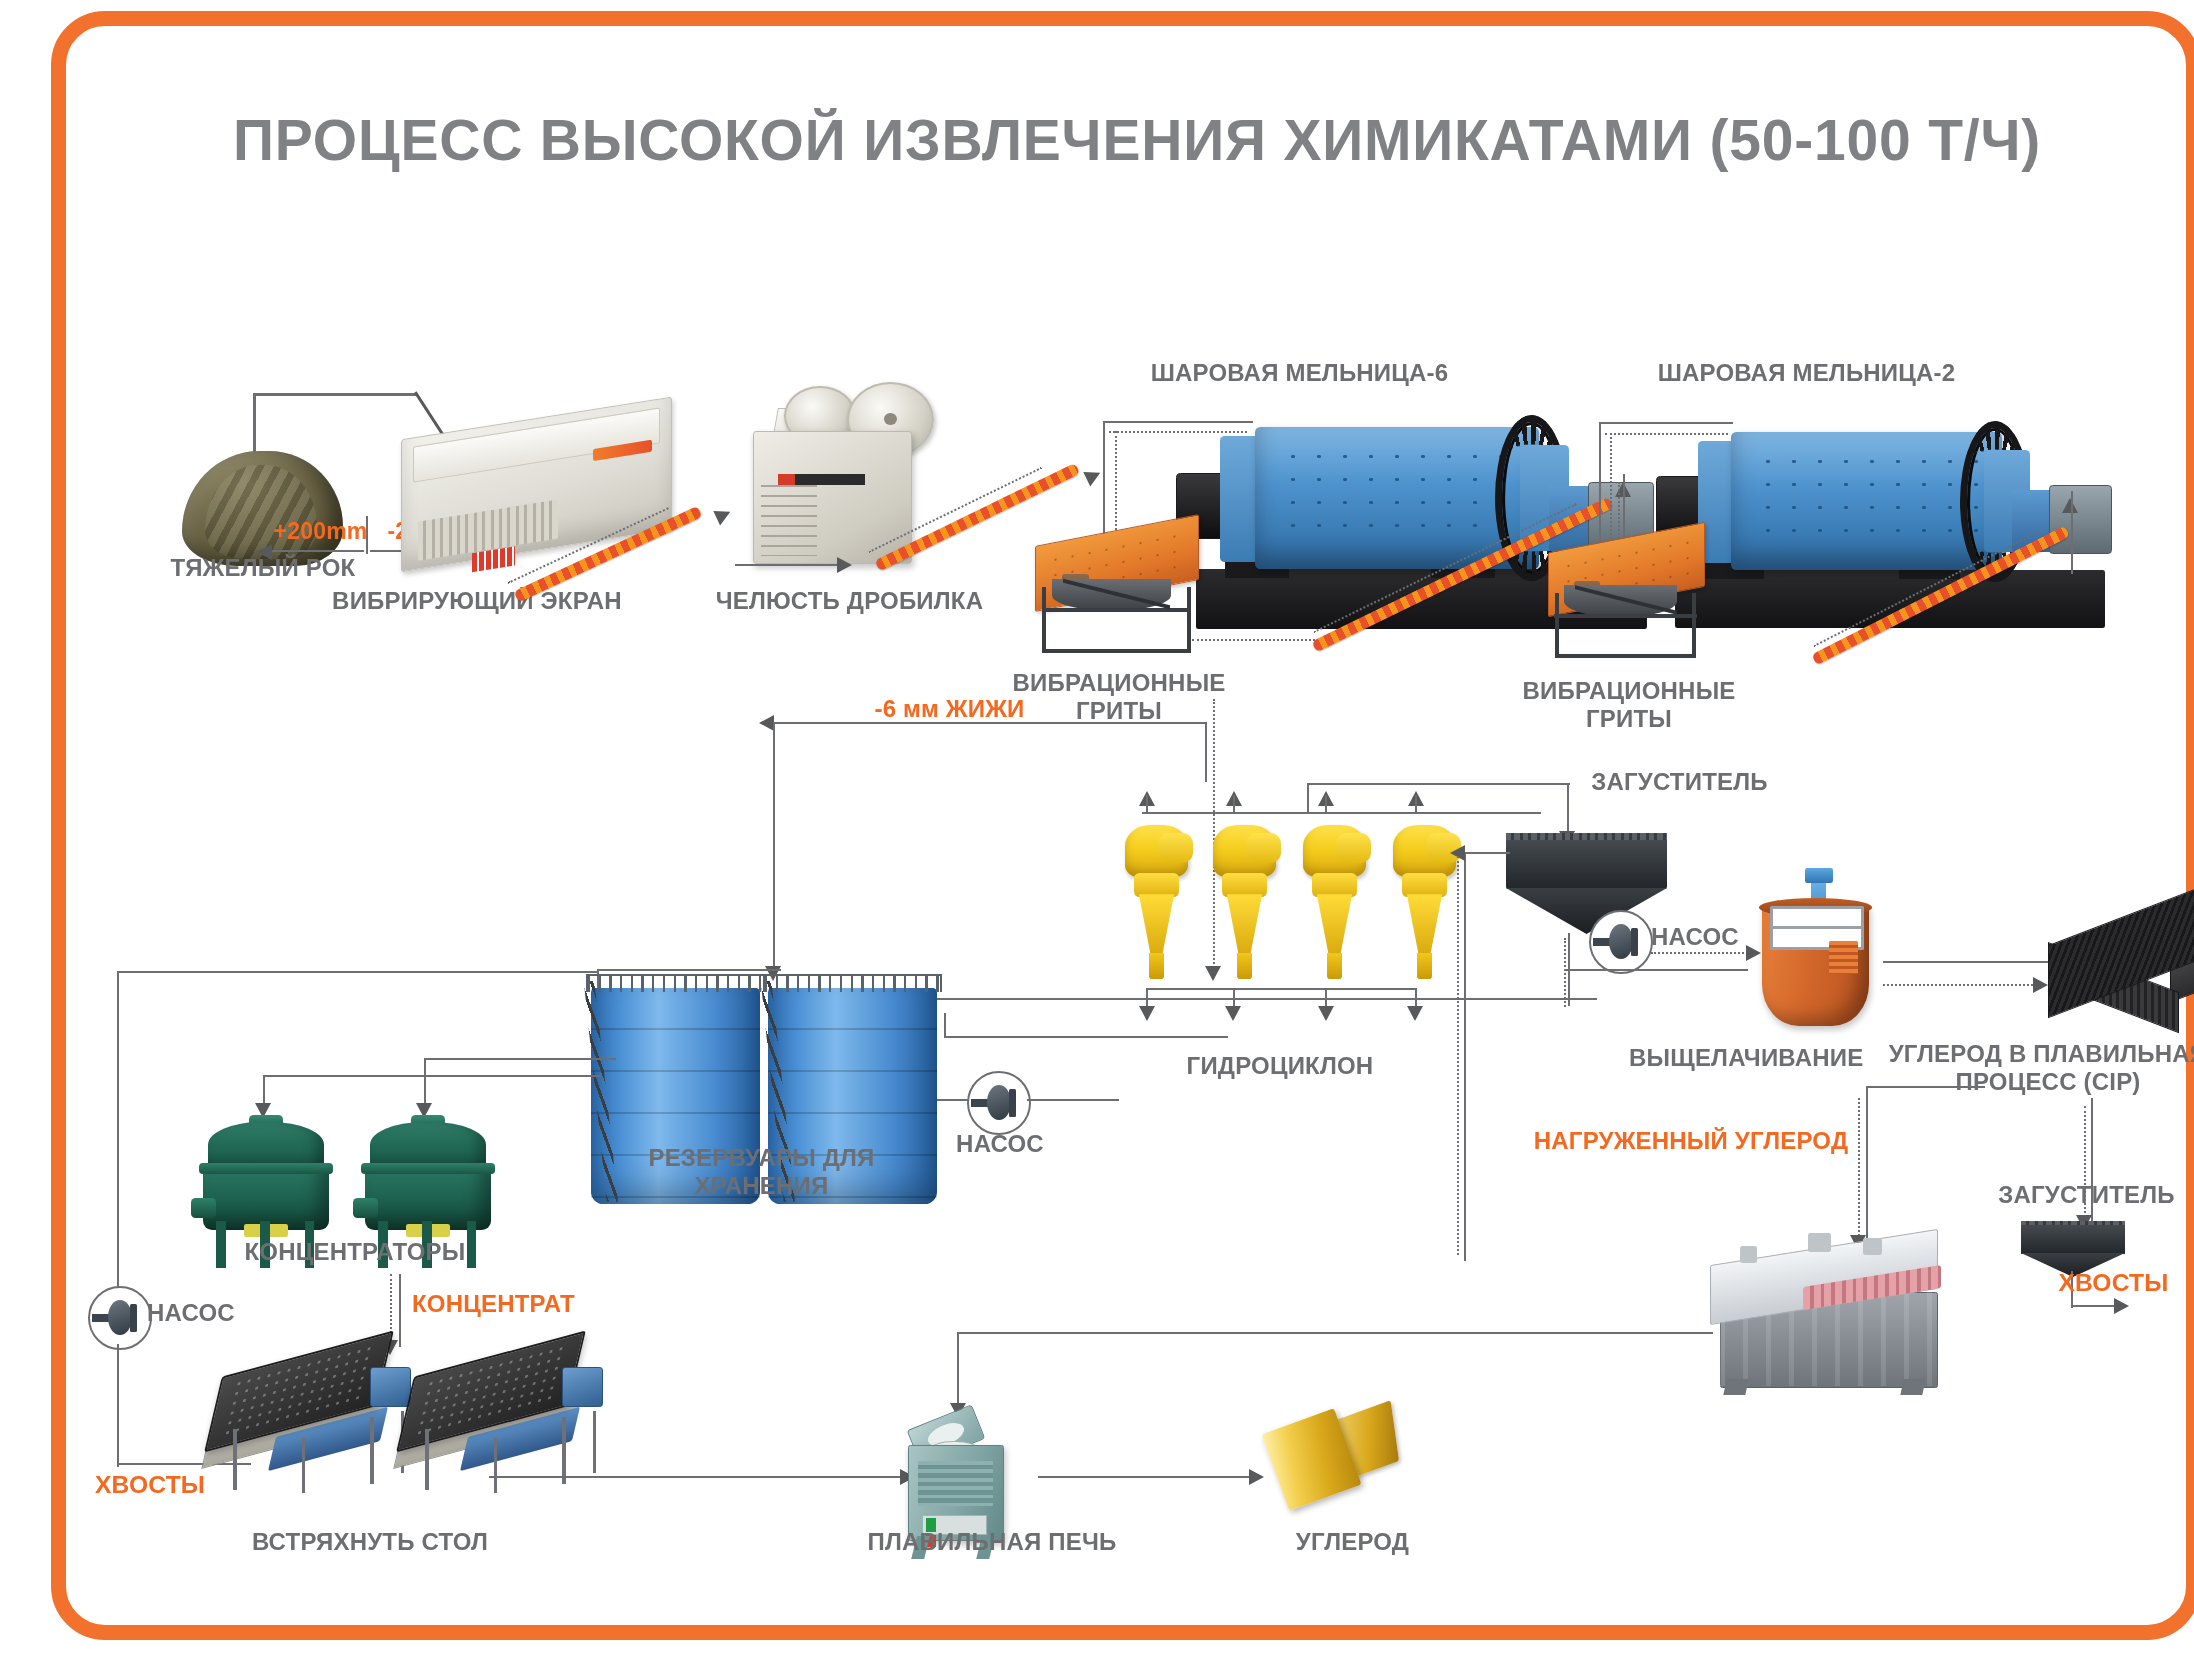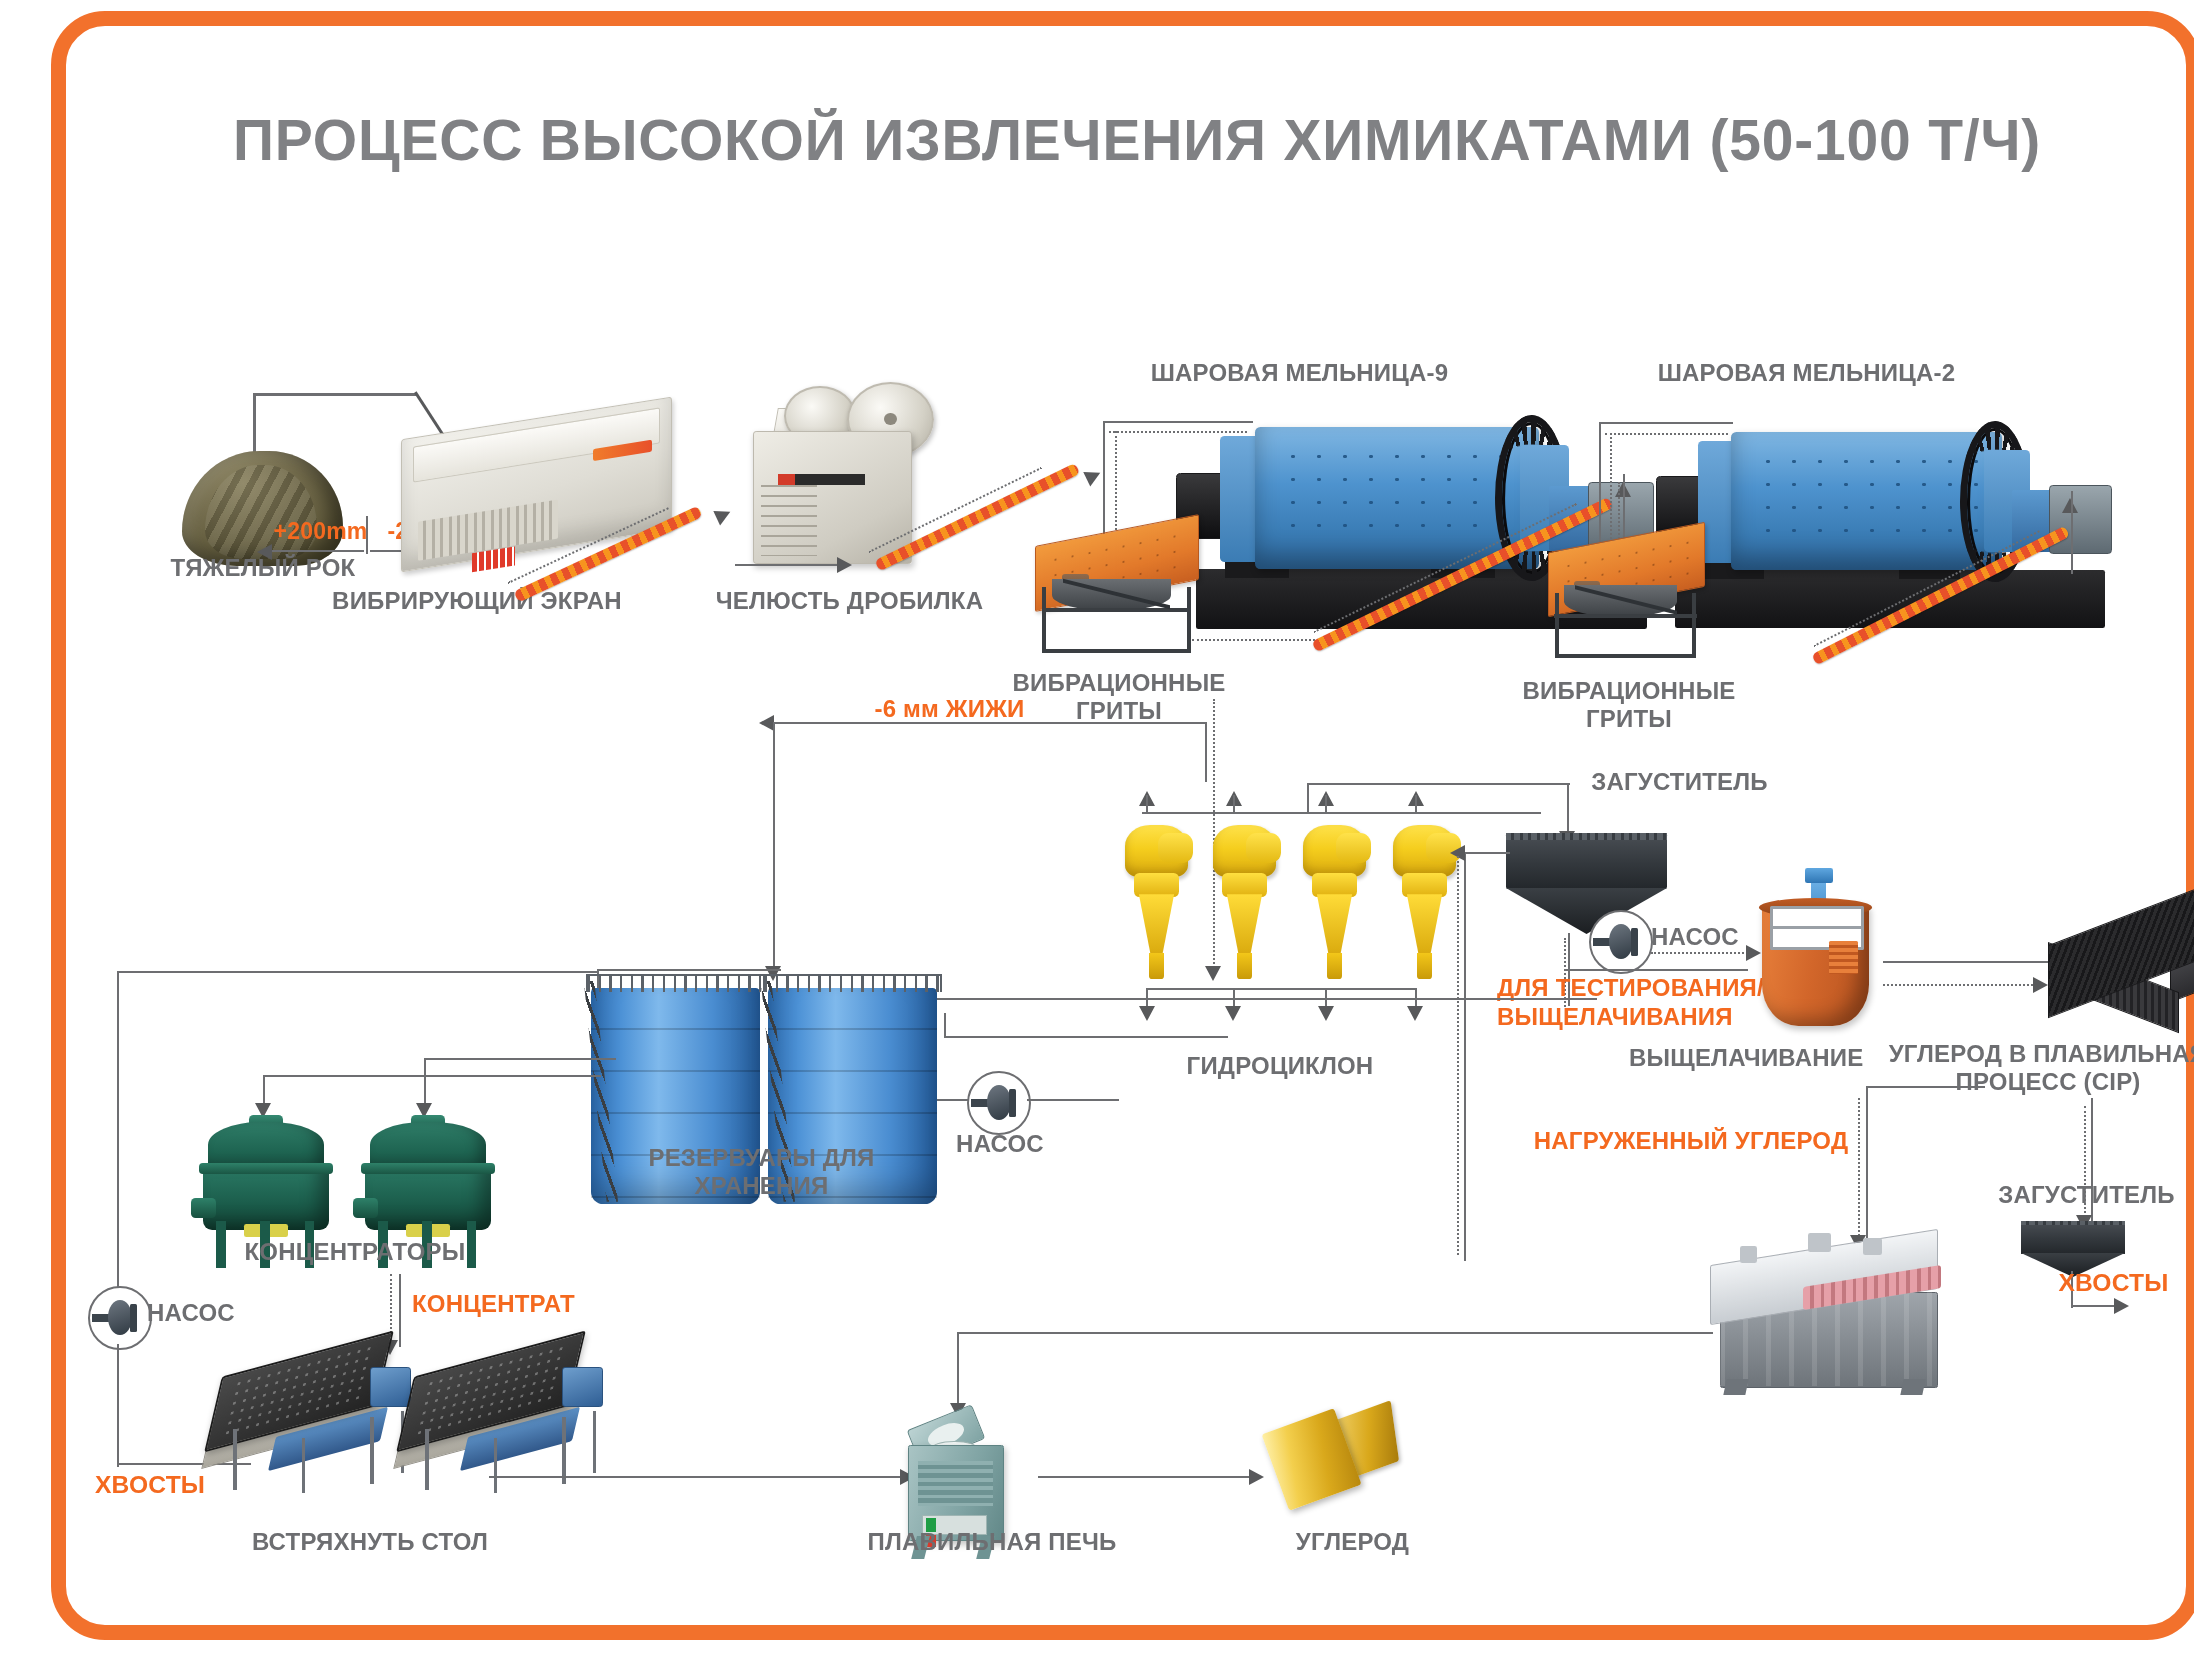--- a/index.html
+++ b/index.html
@@ -336,21 +336,21 @@
       <div class="belt"></div>
   </div>
   <div class="ln h" style="left:695px;top:564px;width:104px;"></div>
   <div class="ar ar-r" style="left:797px;top:557px;"></div>
   <div class="lbl" style="left:637px;top:587px;width:345px;">ЧЕЛЮСТЬ ДРОБИЛКА</div>
 
   <div class="conv" style="left:837px;top:560px;width:223px;transform:rotate(-26deg);"></div>
   <div class="dln dh" style="left:829px;top:551px;width:192px;transform:rotate(-26deg);transform-origin:left center;"></div>
   <div class="ar ar-r" style="left:1046px;top:468px;transform:rotate(-26deg);"></div>
 
-  <div class="lbl" style="left:1060px;top:359px;width:399px;">ШАРОВАЯ МЕЛЬНИЦА-9</div>
+  <div class="lbl" style="left:1060px;top:359px;width:399px;">ШАРОВАЯ МЕЛЬНИЦА-6</div>
 
   <div class="ln h" style="left:1063px;top:421px;width:150px;"></div>
   <div class="ln v" style="left:1063px;top:421px;height:138px;"></div>
   <div class="dln dh" style="left:1069px;top:431px;width:138px;"></div>
   <div class="dln dv" style="left:1075px;top:431px;height:123px;"></div>
   <div class="ar ar-d" style="left:1056px;top:554px;"></div>
 
   <div class="mill" style="left:1136px;top:399px;width:491px;height:230px;">
     <div class="base"></div>
       <div class="leg l1"></div>
@@ -501,22 +501,20 @@
   <div class="pump" style="left:1549px;top:910px;">
     <div class="sh"></div>
       <div class="vol"></div>
       <div class="fl"></div>
   </div>
   <div class="lbl lft" style="left:1611px;top:923px;width:154px;">НАСОС</div>
   <div class="ln h" style="left:1524px;top:969px;width:184px;"></div>
   <div class="dln dh" style="left:1611px;top:952px;width:100px;"></div>
   <div class="ar ar-r" style="left:1706px;top:945px;"></div>
 
-  <div class="lbl or lft" style="left:1457px;top:974px;width:322px;font-size:24px;line-height:1.2;">ДЛЯ ТЕСТИРОВАНИЯ/
-ВЫЩЕЛАЧИВАНИЯ</div>
 
   <div class="leach" style="left:1711px;top:883px;width:134px;height:146px;">
     <div class="shaft"></div>
       <div class="brg"></div>
     <div class="tank"></div>
       <div class="rim"></div>
       <div class="frame"></div>
       <div class="lad"></div>
   </div>
   <div class="lbl lft" style="left:1589px;top:1044px;width:322px;">ВЫЩЕЛАЧИВАНИЕ</div>

